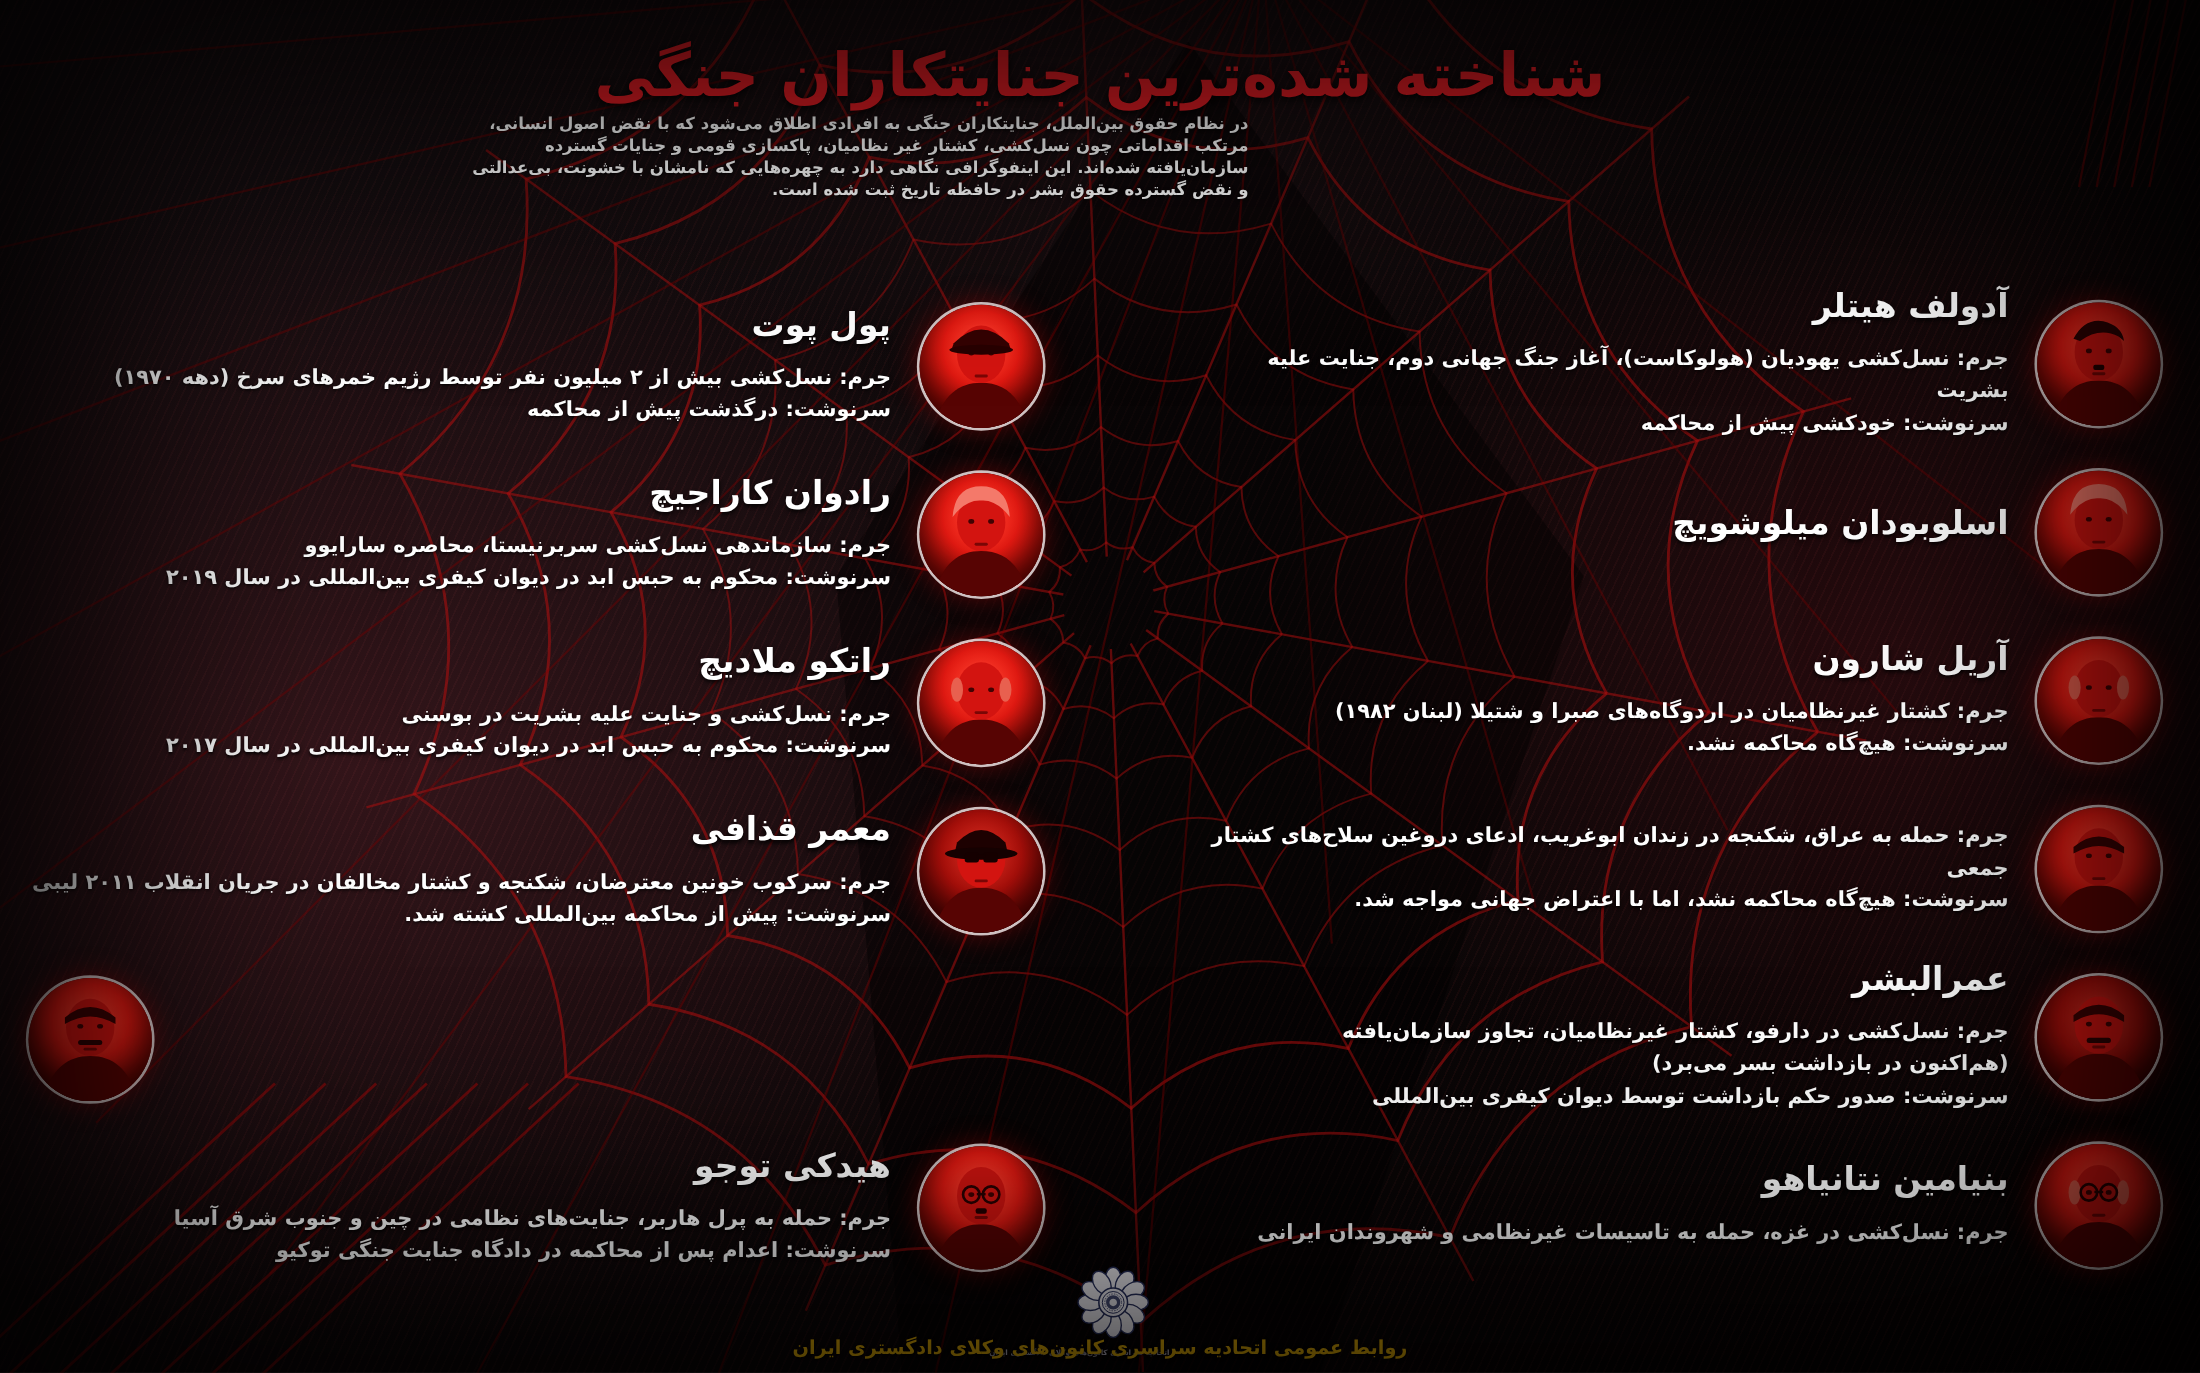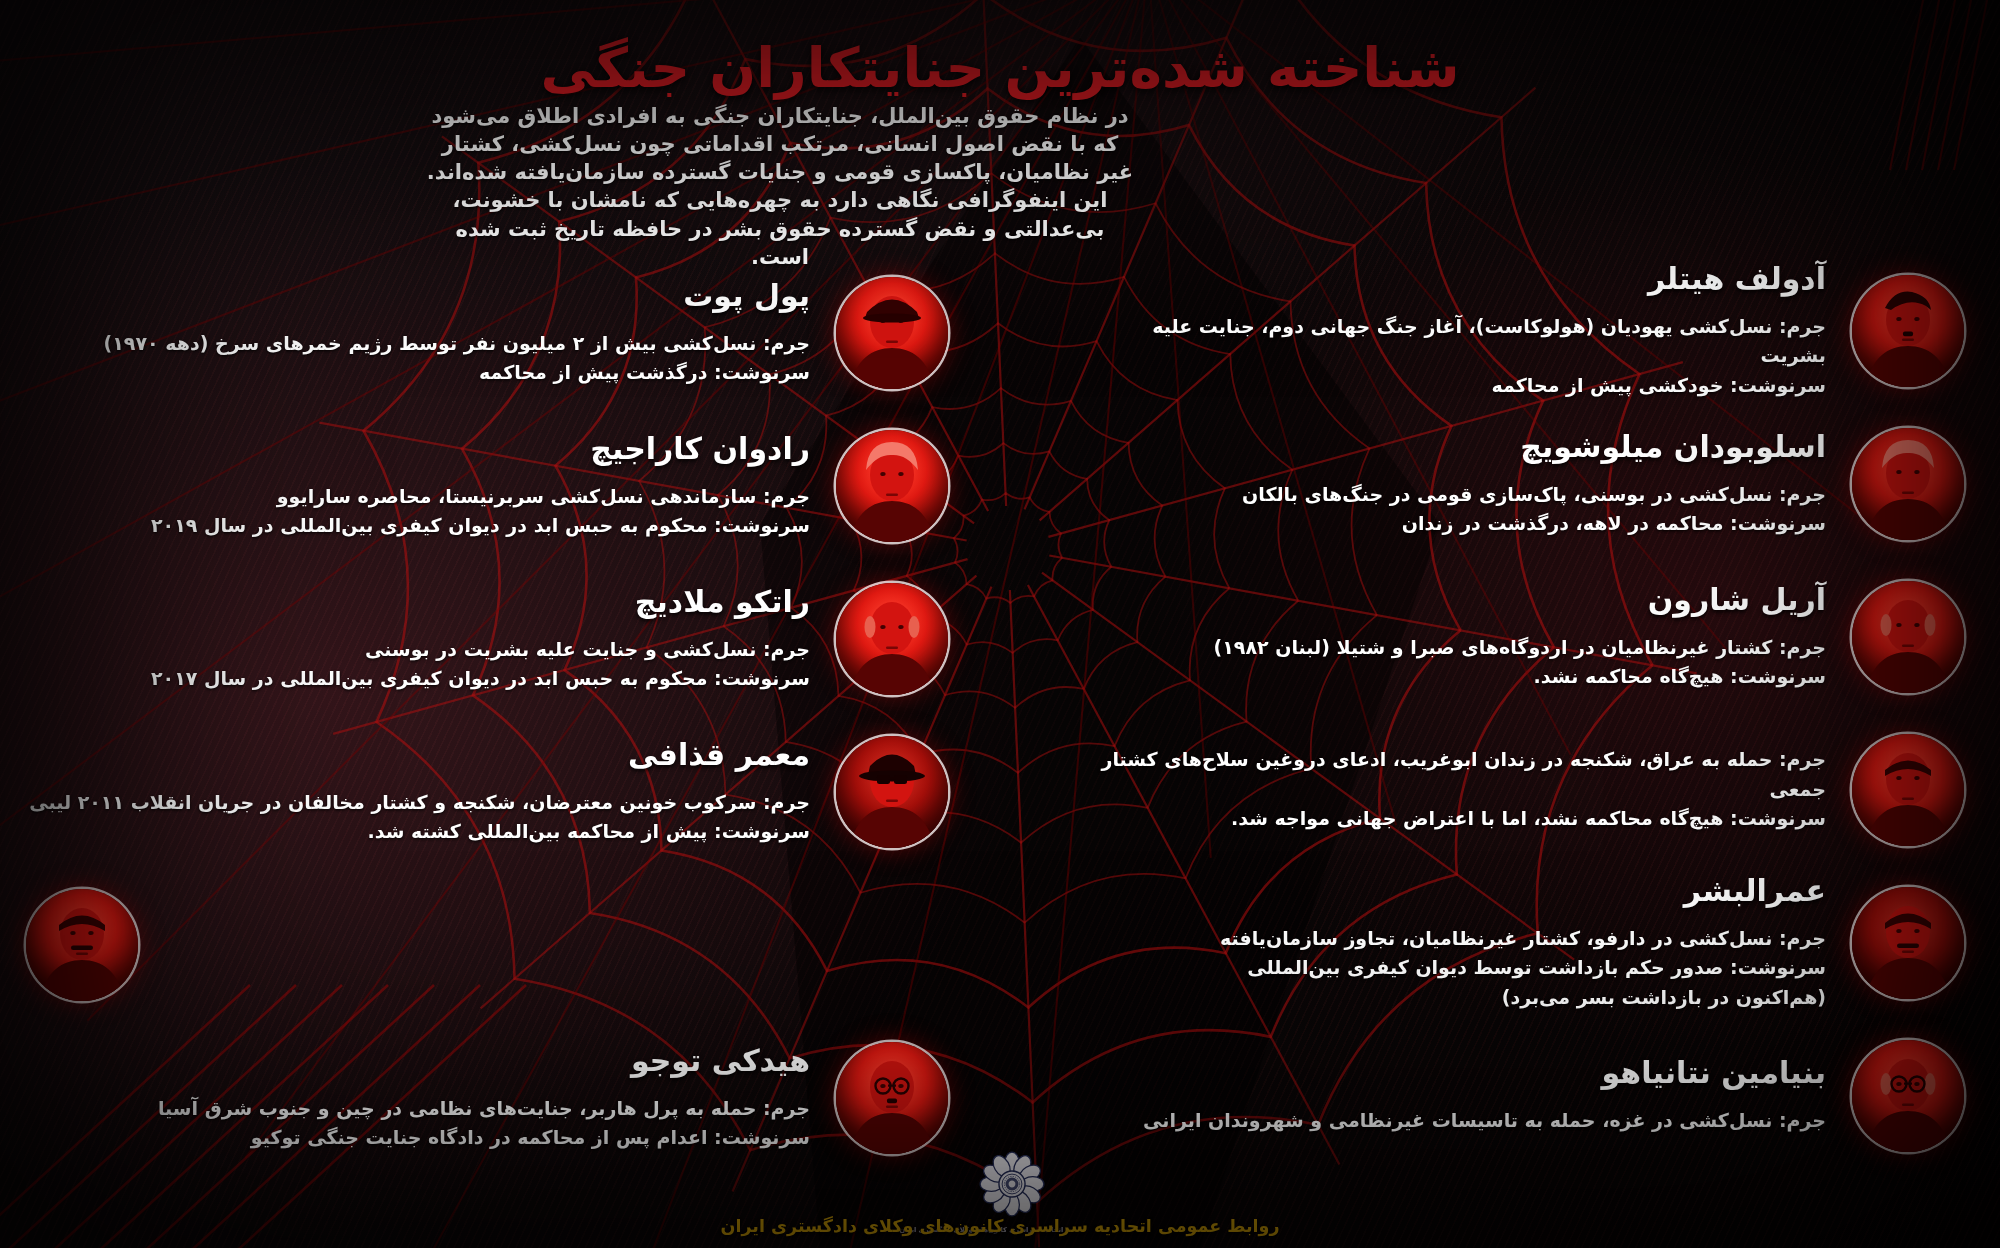--- a/index.html
+++ b/index.html
@@ -34,22 +34,22 @@
     pointer-events:none;
   }
   
   .title{
     position:absolute;top:36px;left:0;right:0;text-align:center;
     color:#e81e25;font-size:55px;font-weight:bold;direction:rtl;
     text-shadow:0 2px 8px rgba(0,0,0,0.9);letter-spacing:0;
   }
   .intro{
     position:absolute;top:102px;left:425px;width:710px;
-    color:#ffffff;font-size:21px;font-weight:bold;direction:rtl;
-    text-align:center;line-height:1.34;
+    color:#ffffff;font-size:15px;font-weight:bold;direction:rtl;
+    line-height:1.34;
     text-shadow:0 1px 3px rgba(0,0,0,0.9);
   }
   
   .col{position:absolute;display:flex;flex-direction:column;}
   .col-left{left:26px;top:256px;width:922px;}
   .col-right{left:1100px;top:254px;width:864px;}
   .entry{display:flex;align-items:center;height:153px;gap:26px;}
   .entry-text{
     flex:1;direction:rtl;display:flex;
     flex-direction:column;justify-content:center;
@@ -291,25 +291,20 @@
           <ellipse cx="65" cy="44" rx="2.7" ry="2.1" fill="#420202"></ellipse>
           <rect x="50" y="63.5" width="12" height="2.6" rx="1.3" fill="#7a0605"></rect>
           <path d="M33 33 Q43 14 60 17 Q77 21 79 35 L74 31 Q57 22 39 35 Z" fill="#2f0202"></path>
           <rect x="51" y="56.5" width="10" height="4.8" rx="1.8" fill="#240101"></rect>
         </svg>
       </div>
   </div>
     <div class="entry">
     <div class="entry-text">
       <div class="entry-name">اسلوبودان میلوشویچ</div>
-      <div class="entry-desc">
-        <div>جرم: نسل‌کشی در بوسنی، پاک‌سازی قومی در جنگ‌های بالکان</div>
-        <div>سرنوشت: محاکمه در لاهه، درگذشت در زندان</div>
-
-      </div>
     </div>
     <div class="photo">
         <svg viewBox="0 0 112 112">
           <path d="M13 112 C20 82 36 71 56 71 C76 71 92 82 99 112 Z" fill="#570403"></path>
           <ellipse cx="56" cy="45" rx="22" ry="26" fill="#d31410"></ellipse>
           <ellipse cx="47" cy="44" rx="2.7" ry="2.1" fill="#420202"></ellipse>
           <ellipse cx="65" cy="44" rx="2.7" ry="2.1" fill="#420202"></ellipse>
           <rect x="50" y="63.5" width="12" height="2.6" rx="1.3" fill="#7a0605"></rect>
           <path d="M30 40 Q32 12 56 12 Q80 12 82 40 Q70 24 56 25 Q42 24 30 40 Z" fill="#f4796a"></path>
         </svg>
@@ -353,22 +348,22 @@
           <rect x="50" y="63.5" width="12" height="2.6" rx="1.3" fill="#7a0605"></rect>
           <path d="M33 36 Q56 17 79 36 L79 42 Q56 28 33 42 Z" fill="#3c0202"></path>
         </svg>
       </div>
   </div>
     <div class="entry">
     <div class="entry-text">
       <div class="entry-name">عمرالبشر</div>
       <div class="entry-desc">
         <div>جرم: نسل‌کشی در دارفو، کشتار غیرنظامیان، تجاوز سازمان‌یافته</div>
+        <div>(هم‌اکنون در بازداشت بسر می‌برد)</div>
         <div>سرنوشت: صدور حکم بازداشت توسط دیوان کیفری بین‌المللی</div>
-        <div>(هم‌اکنون در بازداشت بسر می‌برد)</div>
       </div>
     </div>
     <div class="photo dark">
         <svg viewBox="0 0 112 112">
           <path d="M13 112 C20 82 36 71 56 71 C76 71 92 82 99 112 Z" fill="#570403"></path>
           <ellipse cx="56" cy="45" rx="22" ry="26" fill="#d31410"></ellipse>
           <ellipse cx="47" cy="44" rx="2.7" ry="2.1" fill="#420202"></ellipse>
           <ellipse cx="65" cy="44" rx="2.7" ry="2.1" fill="#420202"></ellipse>
           <rect x="50" y="63.5" width="12" height="2.6" rx="1.3" fill="#7a0605"></rect>
           <path d="M33 36 Q56 17 79 36 L79 42 Q56 28 33 42 Z" fill="#3c0202"></path>

